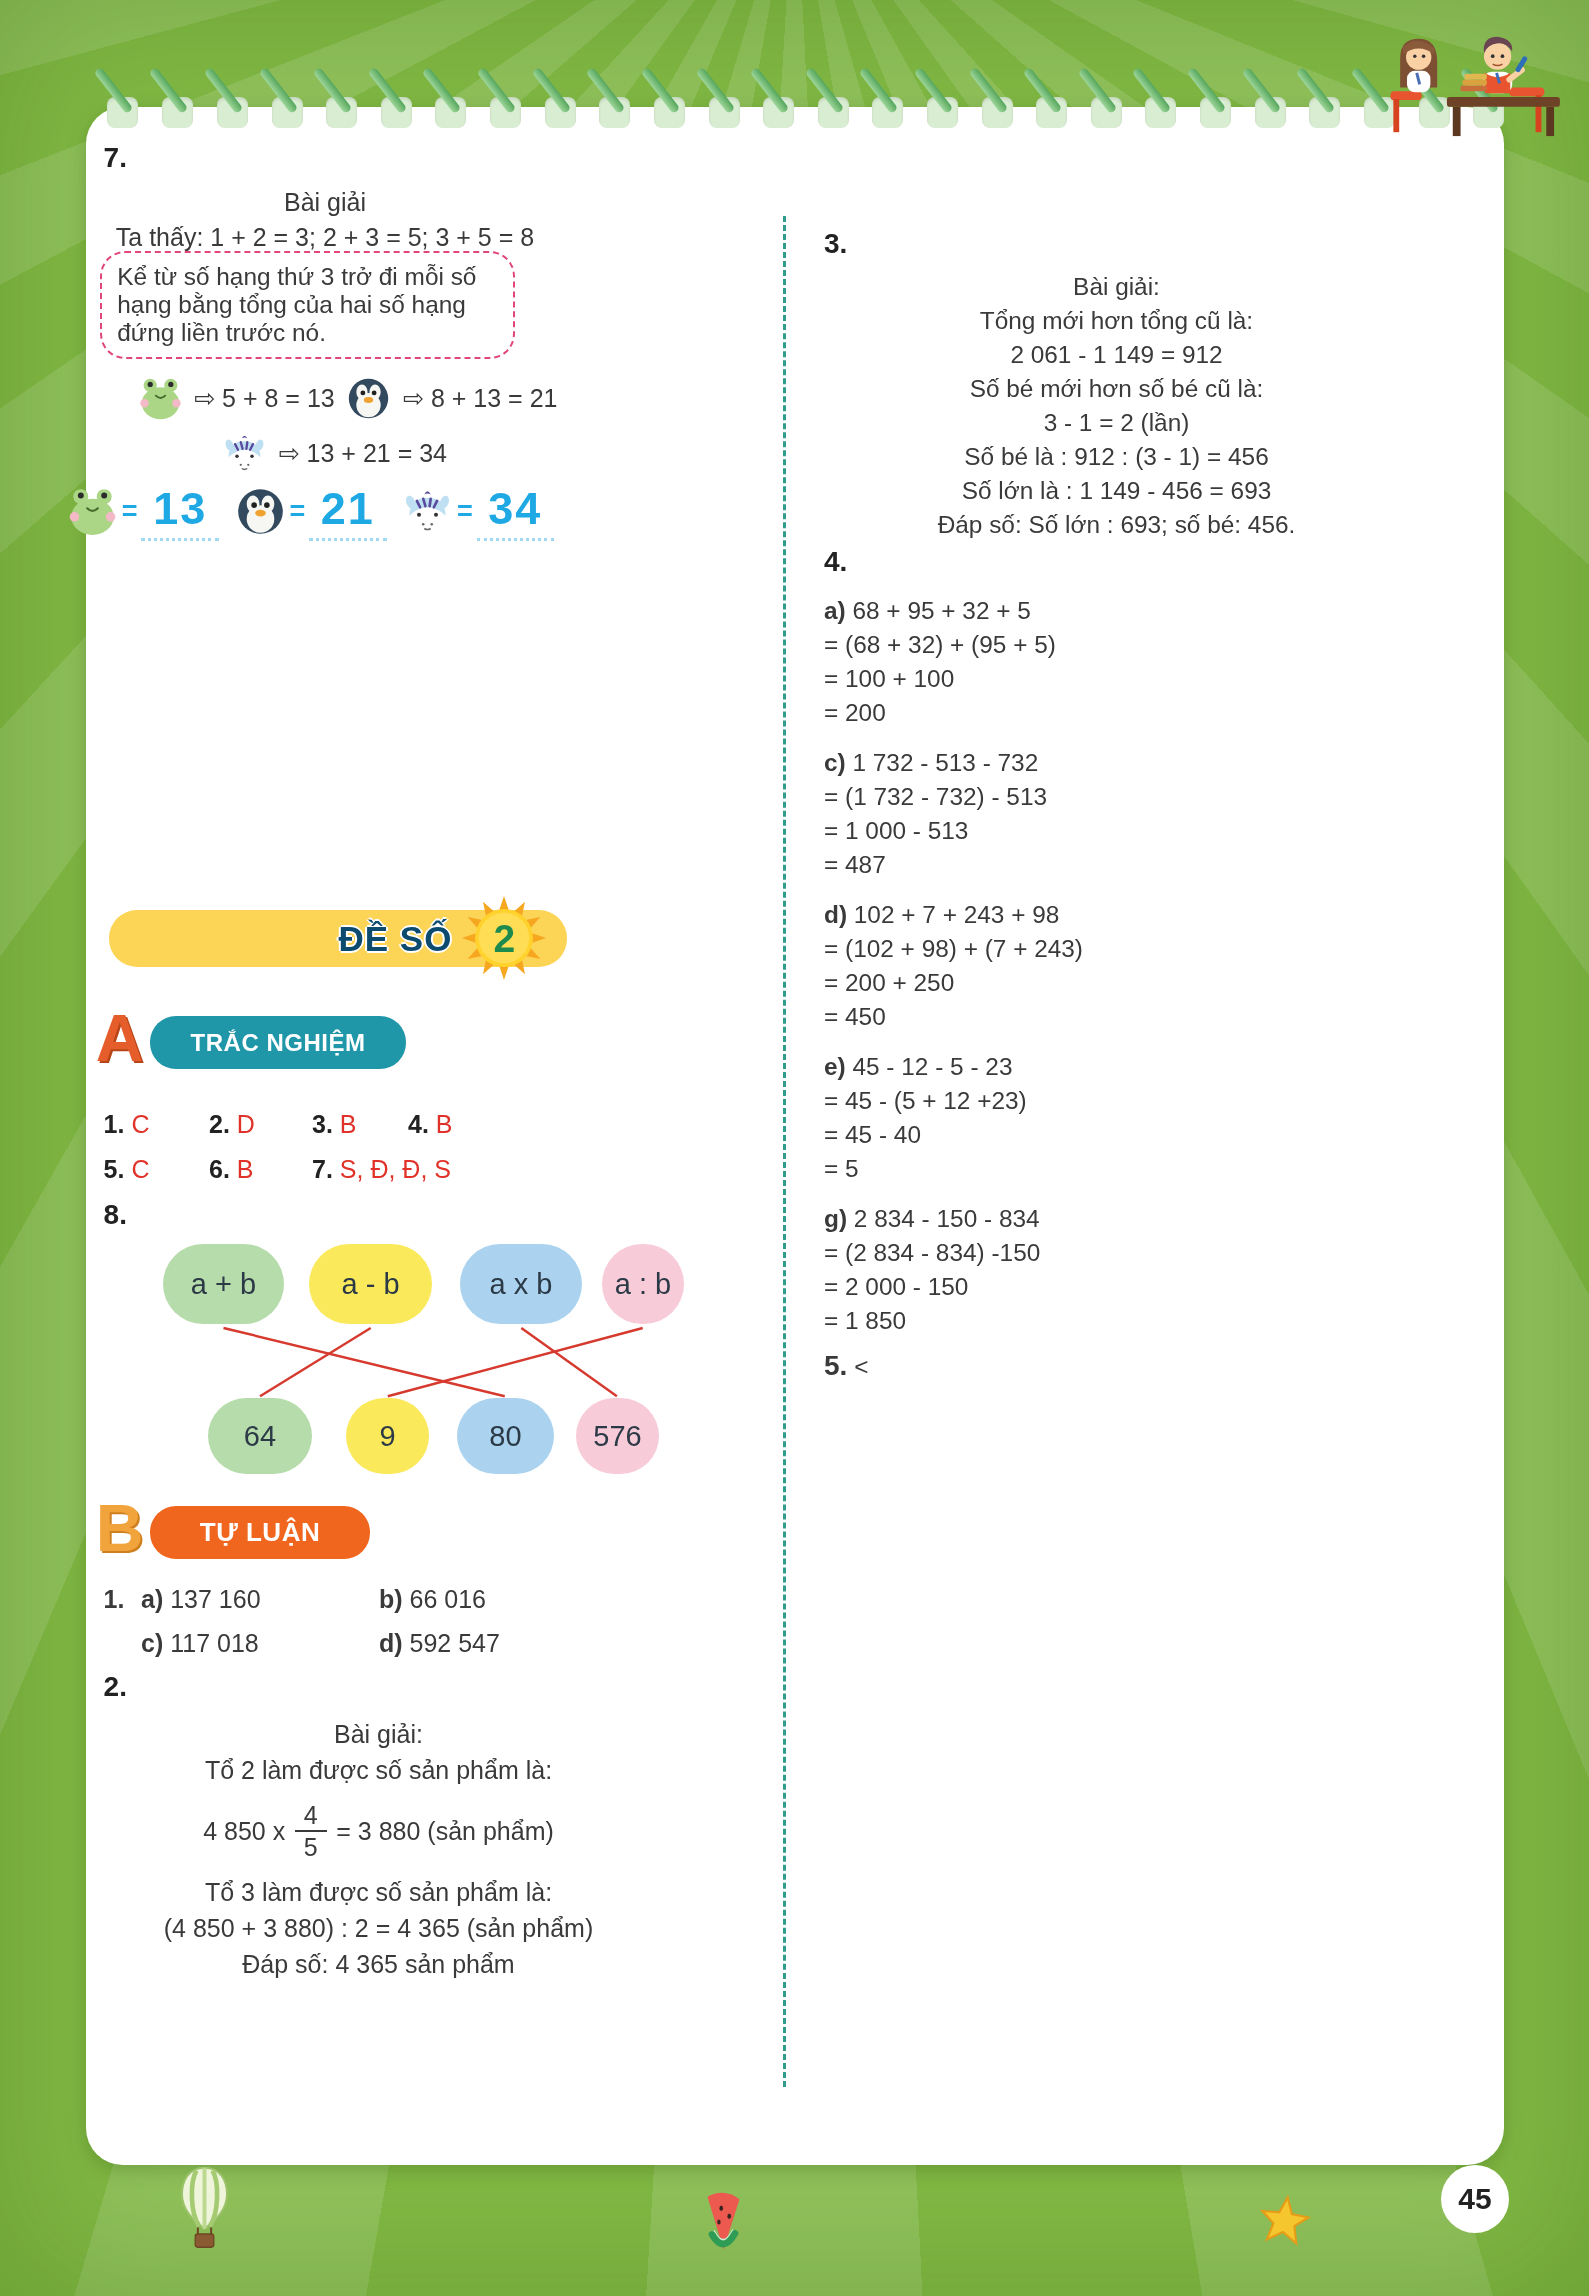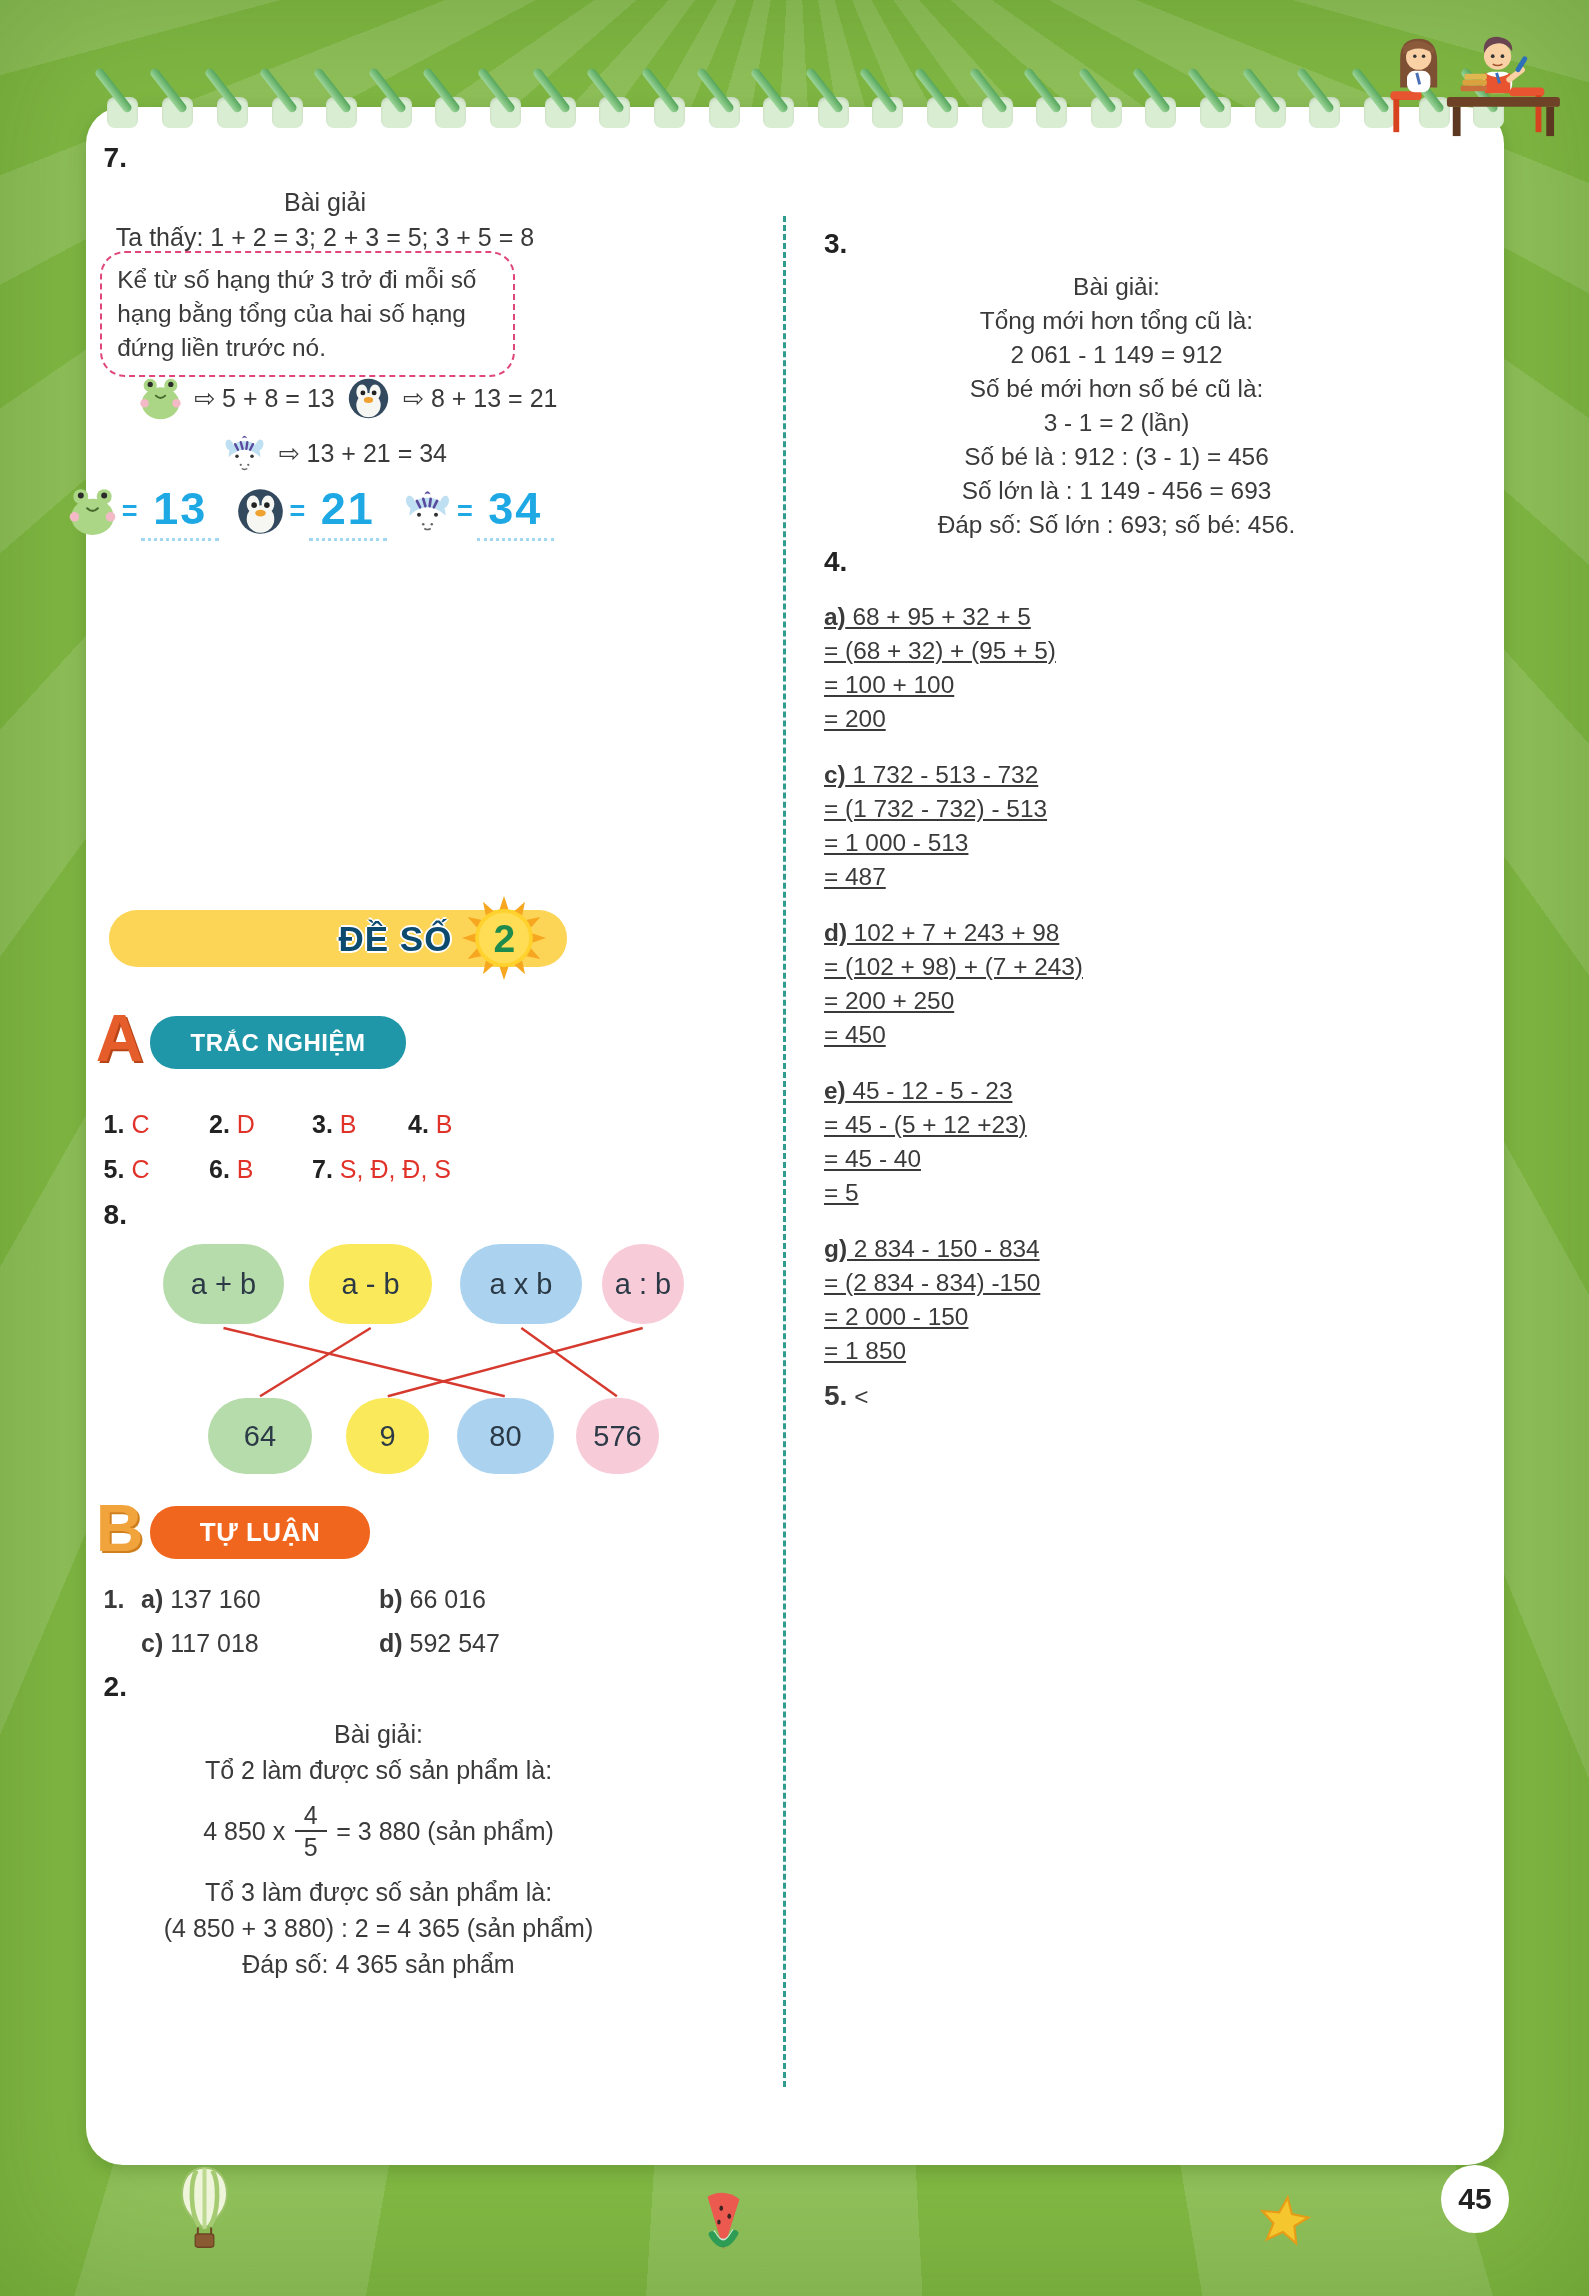--- a/index.html
+++ b/index.html
@@ -30,21 +30,21 @@
   
   .divider{position:absolute;left:697px;top:109px;height:1871px;width:0;border-left:3.9px dashed #2f9c8e;}
 
   .lbl{font-weight:bold;font-size:28px;color:#222;}
   .abs{position:absolute;}
 
   
   .q7-label{left:17.6px;top:35px;}
   .q7-head{left:0;top:78px;width:478px;text-align:center;font-size:25px;line-height:35px;}
   .note-box{left:13.7px;top:144px;width:380px;padding:9.8px 15.6px;border:2.9px dashed #e0457b;border-radius:25px;
-    font-size:24.4px;line-height:34px;}
+    font-size:24.4px;line-height:28px;}
   .eq-row1{left:0;top:269px;width:497px;display:flex;justify-content:center;align-items:center;gap:11.7px;font-size:25px;padding-left:13px;}
   .eq-row2{left:0;top:324px;width:497px;display:flex;justify-content:center;align-items:center;gap:11.7px;font-size:25px;}
   .res-row{left:0;top:376px;width:449px;display:flex;justify-content:center;align-items:flex-start;gap:15.6px;}
   .res-group{display:flex;align-items:center;gap:3.9px;}
   .res-eq{font-size:27px;font-weight:bold;color:#1fa9e4;}
   .res-num{font-size:45px;font-weight:bold;color:#1fa9e4;letter-spacing:2px;
     border-bottom:3.9px dotted #9fd8f0;padding:0 11.7px 2.9px 11.7px;}
 
   .banner{left:23.4px;top:803px;width:458px;height:57px;background:#fcd456;border-radius:28px;}
   .banner .banner-title{position:absolute;right:115px;top:0;line-height:57px;font-size:35px;font-weight:bold;color:#0c4a6e;
@@ -79,21 +79,21 @@
   .q2-label{left:17.6px;top:1564px;}
   .q2-block{left:0;top:1609px;width:585px;text-align:center;font-size:25px;line-height:36px;}
   .frac-row{display:flex;justify-content:center;align-items:center;gap:9.8px;height:86px;}
   .frac{display:inline-flex;flex-direction:column;align-items:center;line-height:30px;}
   .frac .fn{border-bottom:2.4px solid #3a3a3a;padding:0 8.8px;}
 
   
   .rc{position:absolute;left:738px;top:117px;width:624px;font-size:24.4px;}
   .rc .qlabel{font-weight:bold;font-size:28px;color:#222;margin:3.9px 0 9.8px 0;}
   .rc .centered{text-align:center;line-height:34px;width:585px;}
-  .rc .part{margin-top:22px;line-height:34px;text-decoration:underline;}
+  .rc .part{margin-top:16px;line-height:34px;}
   .rc .part .head{font-weight:bold;}
   .rc .q5line{margin-top:11.7px;line-height:34px;}
   .rc .q5line .head{font-weight:bold;font-size:28px;}
 
   
   .footer-item{position:absolute;z-index:2;}
   .page-num{position:absolute;left:1441px;top:2165px;width:68px;height:68px;background:#fff;border-radius:50%;
     text-align:center;line-height:68px;font-size:30px;font-weight:bold;color:#222;z-index:2;}
 
   .kids{position:absolute;left:1363px;top:27px;width:200px;height:112px;z-index:4;}

